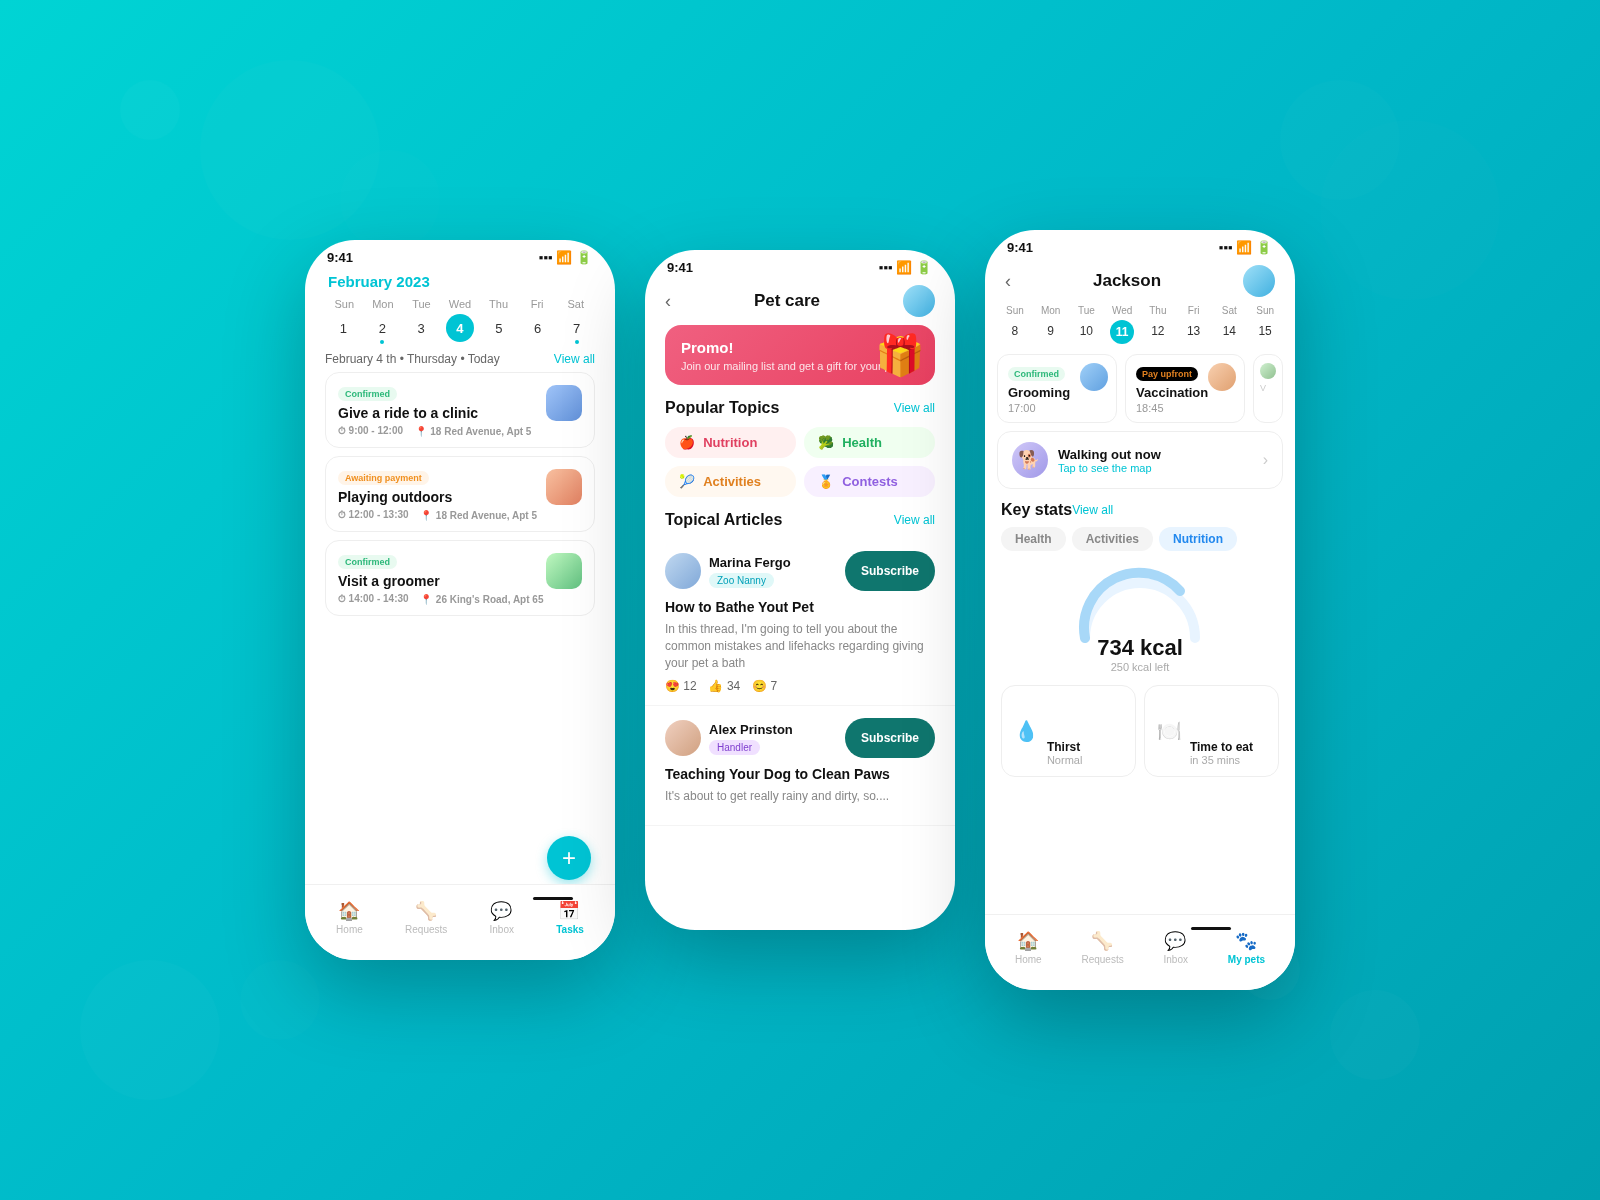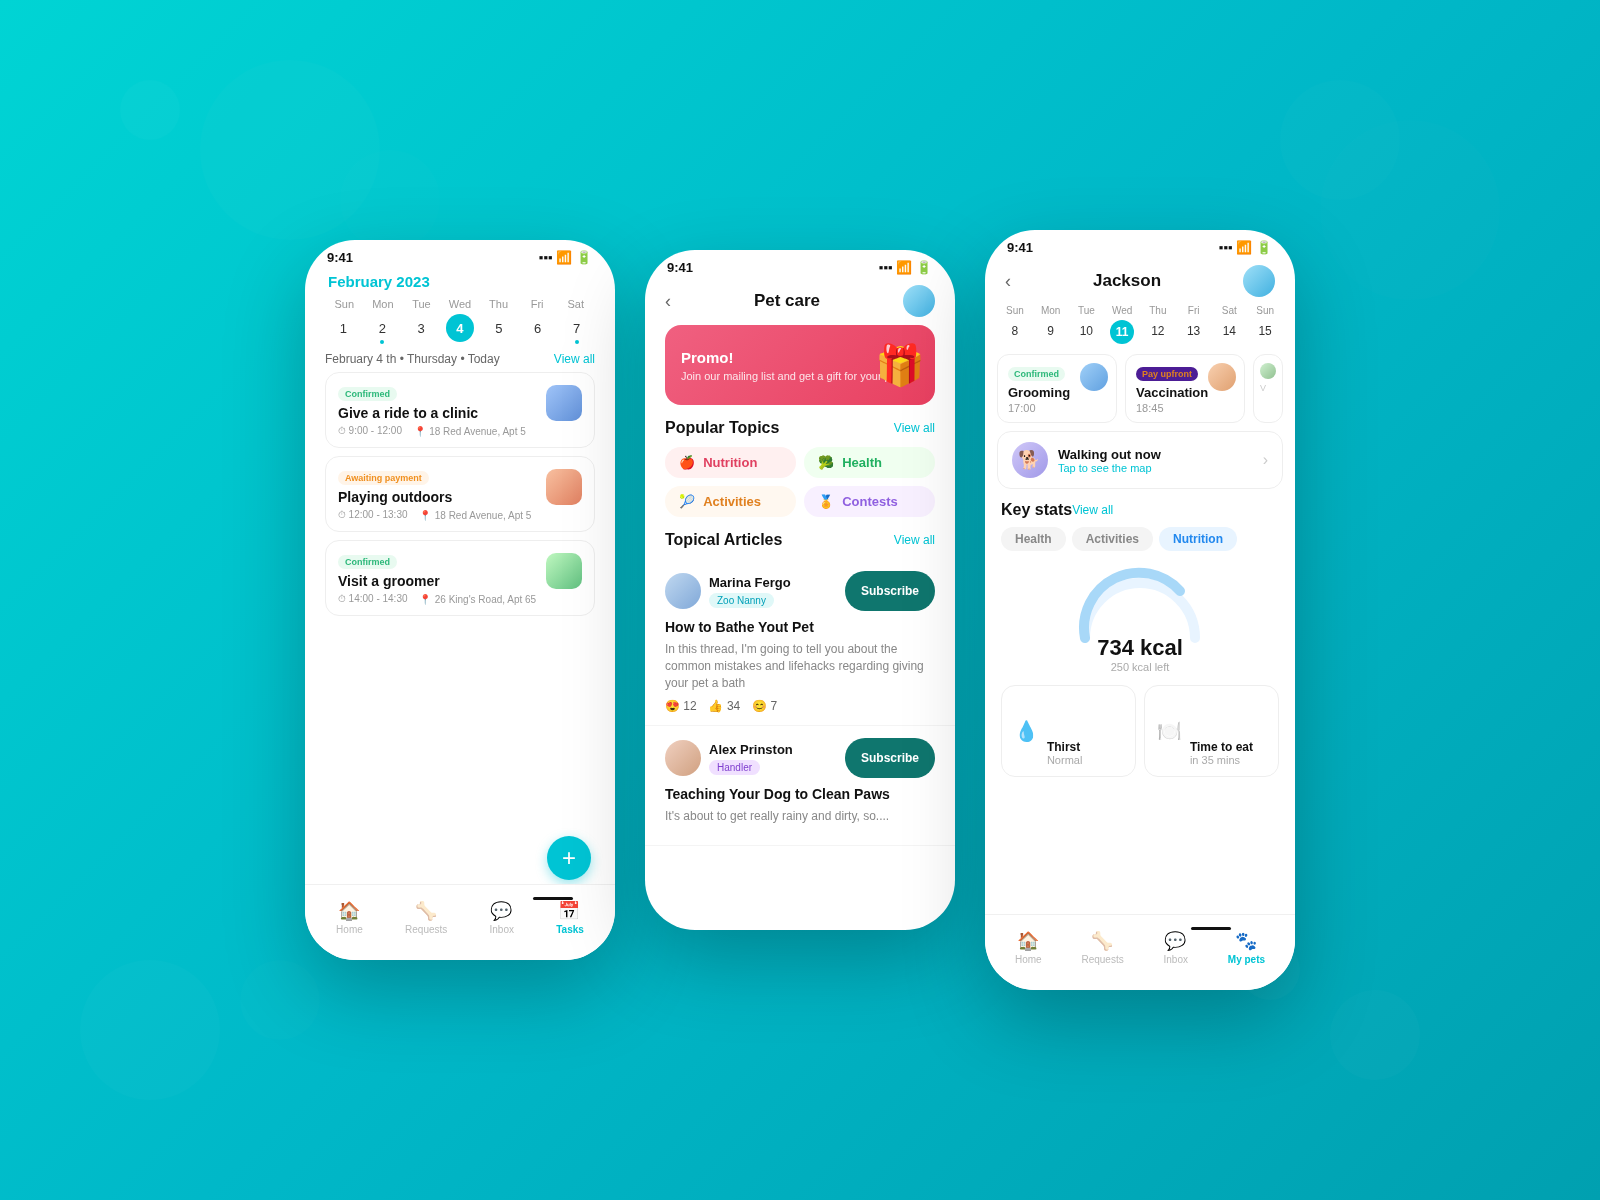--- a/index.html
+++ b/index.html
@@ -161,21 +161,21 @@
     .badge-confirmed { background: #e8faf0; color: #2db87a; }
     .badge-awaiting { background: #fff4e8; color: #f09020; }
     .event-title { font-size: 14px; font-weight: 600; color: #111; margin-bottom: 4px; }
     .event-meta {
       display: flex;
       gap: 12px;
       font-size: 10px;
       color: #999;
       align-items: center;
     }
-    .event-meta span { display: flex; align-items: center; gap: 3px; }
+    .event-meta span { display: flex; align-items: center; gap: 3px; font-weight: bold; }
     .event-avatar {
       position: absolute;
       right: 12px;
       top: 12px;
       width: 36px;
       height: 36px;
       border-radius: 10px;
       background: linear-gradient(135deg, #a0c4f8, #6090d8);
     }
     .event-avatar-2 { background: linear-gradient(135deg, #f8c0a0, #e08060); }
@@ -247,21 +247,21 @@
       flex: 1;
     }
     .back-btn { font-size: 18px; color: #666; cursor: pointer; }
     .center-avatar { width: 32px; height: 32px; border-radius: 50%; background: linear-gradient(135deg, #a0e0f8, #40b0e0); }
 
     .promo-banner {
       margin: 0 20px 14px;
       background: linear-gradient(135deg, #f06080, #e84060);
       border-radius: 16px;
       padding: 14px 16px;
-      height: 80px;
+      height: 60px;
       position: relative;
       overflow: hidden;
       display: flex;
       flex-direction: column;
       justify-content: center;
     }
     .promo-title { font-size: 15px; font-weight: 800; color: #fff; }
     .promo-sub { font-size: 11px; color: rgba(255,255,255,0.85); margin-top: 4px; }
     .promo-decoration {
       position: absolute;
@@ -399,21 +399,21 @@
     }
     .appt-badge {
       font-size: 9px;
       font-weight: 700;
       padding: 2px 6px;
       border-radius: 8px;
       display: inline-block;
       margin-bottom: 4px;
     }
     .appt-confirmed { background: #e8faf0; color: #2db87a; }
-    .appt-payupfront { background: #4c1d95; color: #e08020; }
+    .appt-payupfront { background: #000000; color: #e08020; }
     .appt-title { font-size: 13px; font-weight: 700; color: #111; }
     .appt-time { font-size: 11px; color: #999; margin-top: 2px; }
     .appt-avatar {
       position: absolute;
       right: 8px;
       top: 8px;
       width: 28px;
       height: 28px;
       border-radius: 50%;
       background: linear-gradient(135deg, #a0d0f8, #60a0e0);

